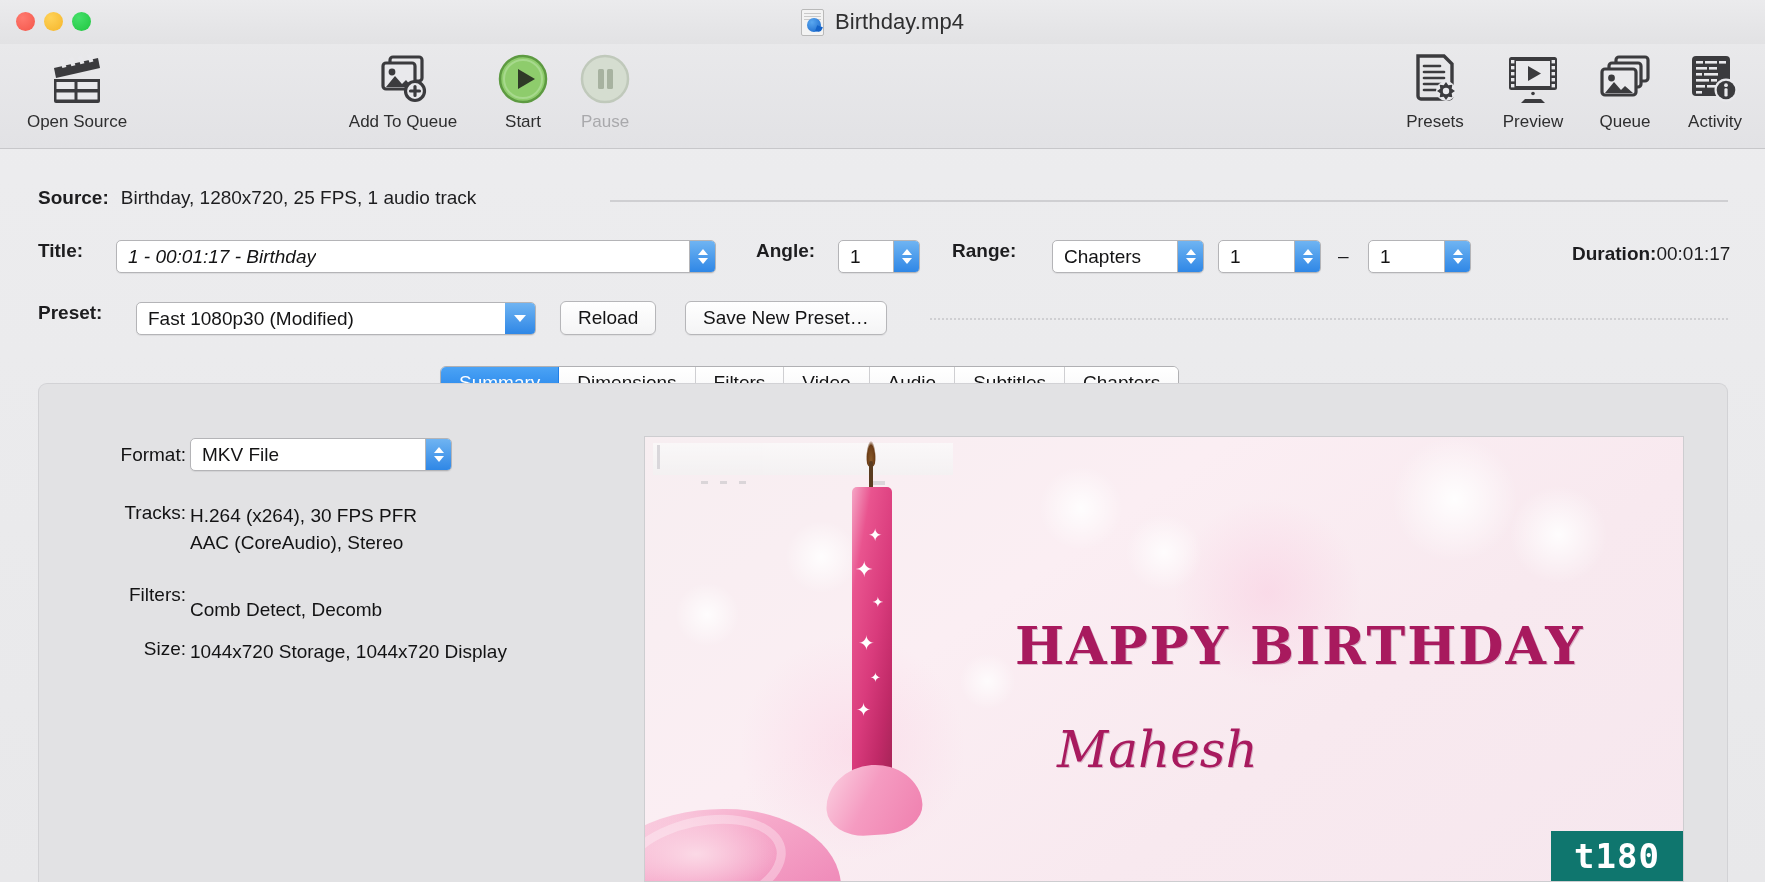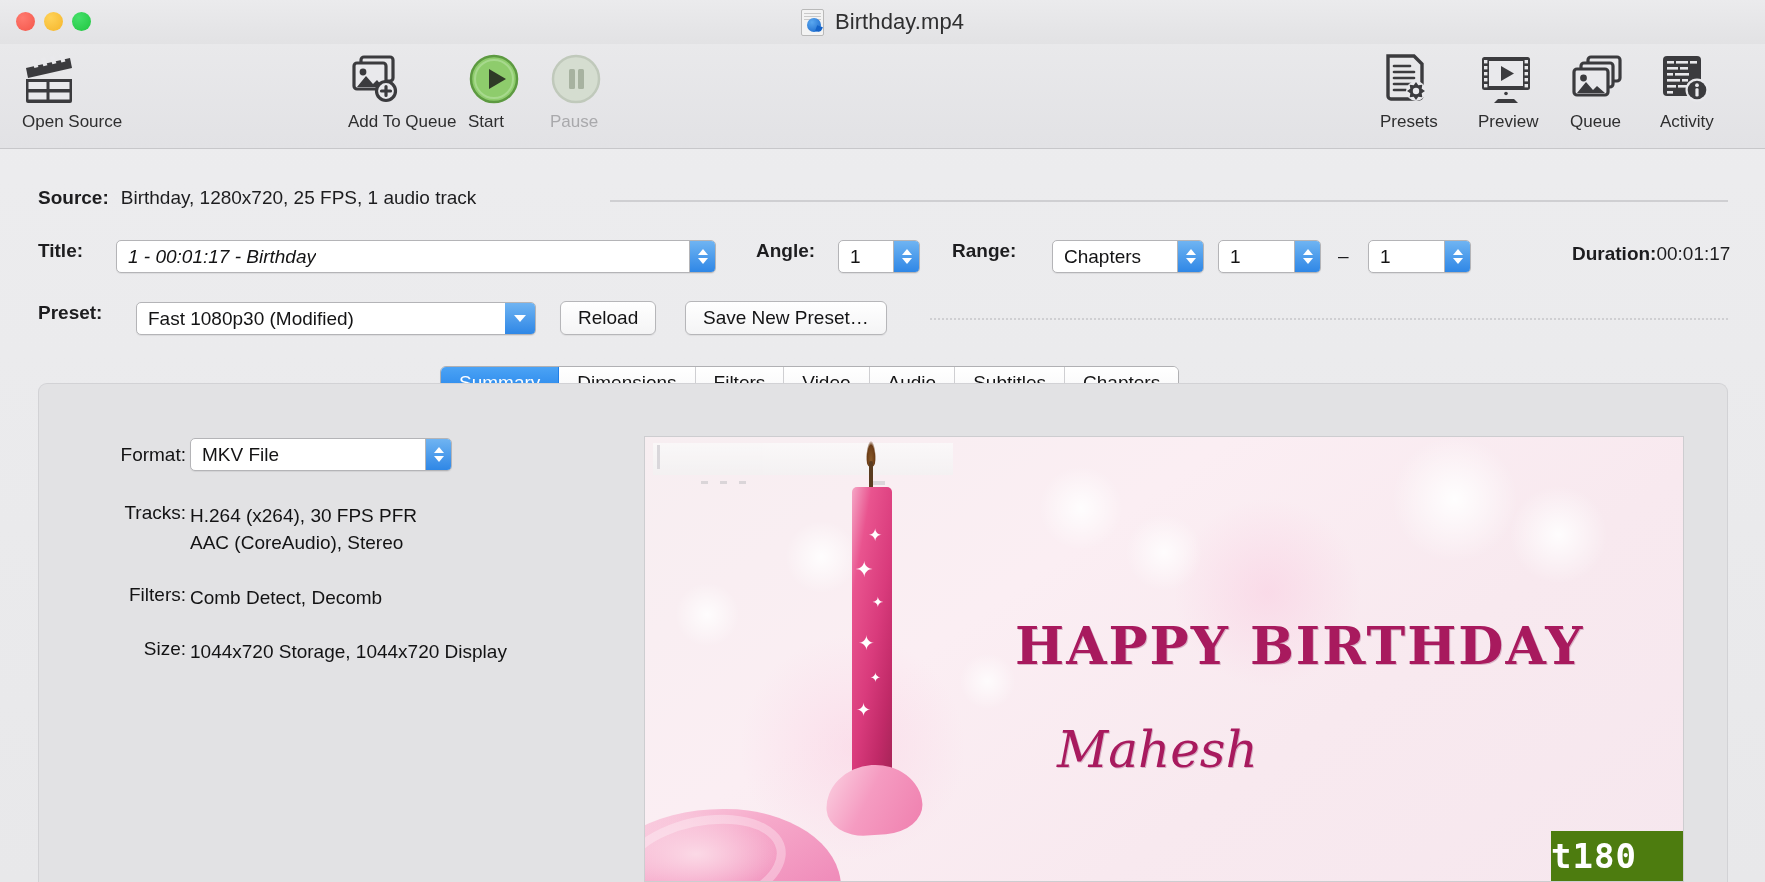--- a/index.html
+++ b/index.html
@@ -57,21 +57,21 @@
   .win-title { font-size: 22px; color: #2f2f30; letter-spacing: .1px; }
 
   
   .toolbar {
     position: absolute; left: 0; top: 44px; width: 1765px; height: 105px;
     background: linear-gradient(#e9e9eb, #e2e2e5);
     border-bottom: 1px solid #c7c7ca;
   }
   .tb-item {
     position: absolute; top: 6px;
-    display: flex; flex-direction: column; align-items: flex-start; justify-content: flex-start;
+    display: flex; flex-direction: column; align-items: center; justify-content: flex-start;
     gap: 4px; width: 110px;
   }
   .tb-label { font-size: 17px; color: #2e2e2f; white-space: nowrap; }
   .tb-label.disabled { color: #a9a9ac; }
   .tb-icon { height: 58px; display: flex; align-items: center; justify-content: center; }
 
   
   .row { position: absolute; display: flex; align-items: center; }
   .lbl-bold { font-size: 19px; font-weight: bold; color: #1d1d1f; }
   .lbl-val  { font-size: 19px; color: #1d1d1f; }
@@ -236,22 +236,22 @@
     position: absolute; left: 412px; top: 284px;
     font-family: "DejaVu Serif", serif;
     font-size: 50px; font-style: italic;
     color: #a81a5e;
     text-shadow: 1px 1px 0 rgba(120,10,70,.25);
     white-space: nowrap;
   }
   .watermark {
     position: absolute; right: 0; bottom: 0;
     width: 132px; height: 50px;
-    background: #4d7c0f;
-    display: flex; align-items: center; 
+    background: #0f766e;
+    display: flex; align-items: center; justify-content: center;
   }
   .watermark span {
     font-family: "DejaVu Sans Mono", monospace;
     font-weight: bold; font-size: 34px; color: #fff; letter-spacing: 1px;
   }
 </style>
 </head>
 <body>
 
 <div id="app">
@@ -534,21 +534,21 @@
       </span>
   </div>
 
   <span class="sumlbl" style="position:absolute; left:84px; top:502px; width:102px;">Tracks:</span>
   <div style="position:absolute; left:190px; top:502px;">
     <div class="sumval">H.264 (x264), 30 FPS PFR</div>
     <div class="sumval">AAC (CoreAudio), Stereo</div>
   </div>
 
   <span class="sumlbl" style="position:absolute; left:84px; top:584px; width:102px;">Filters:</span>
-  <span class="sumval" style="position:absolute; left:190px; top:584px;">Comb Detect, Decomb</span>
+  <span class="sumval" style="position:absolute; left:190px; top:596px;">Comb Detect, Decomb</span>
 
   <span class="sumlbl" style="position:absolute; left:84px; top:638px; width:102px;">Size:</span>
   <span class="sumval" style="position:absolute; left:190px; top:638px;">1044x720 Storage, 1044x720 Display</span>
 
   <div class="preview">
     <div class="pv-img"></div>
     <div class="pv-chrome">
         <span class="bar"></span>
       </div>
     <div class="pv-dots">

